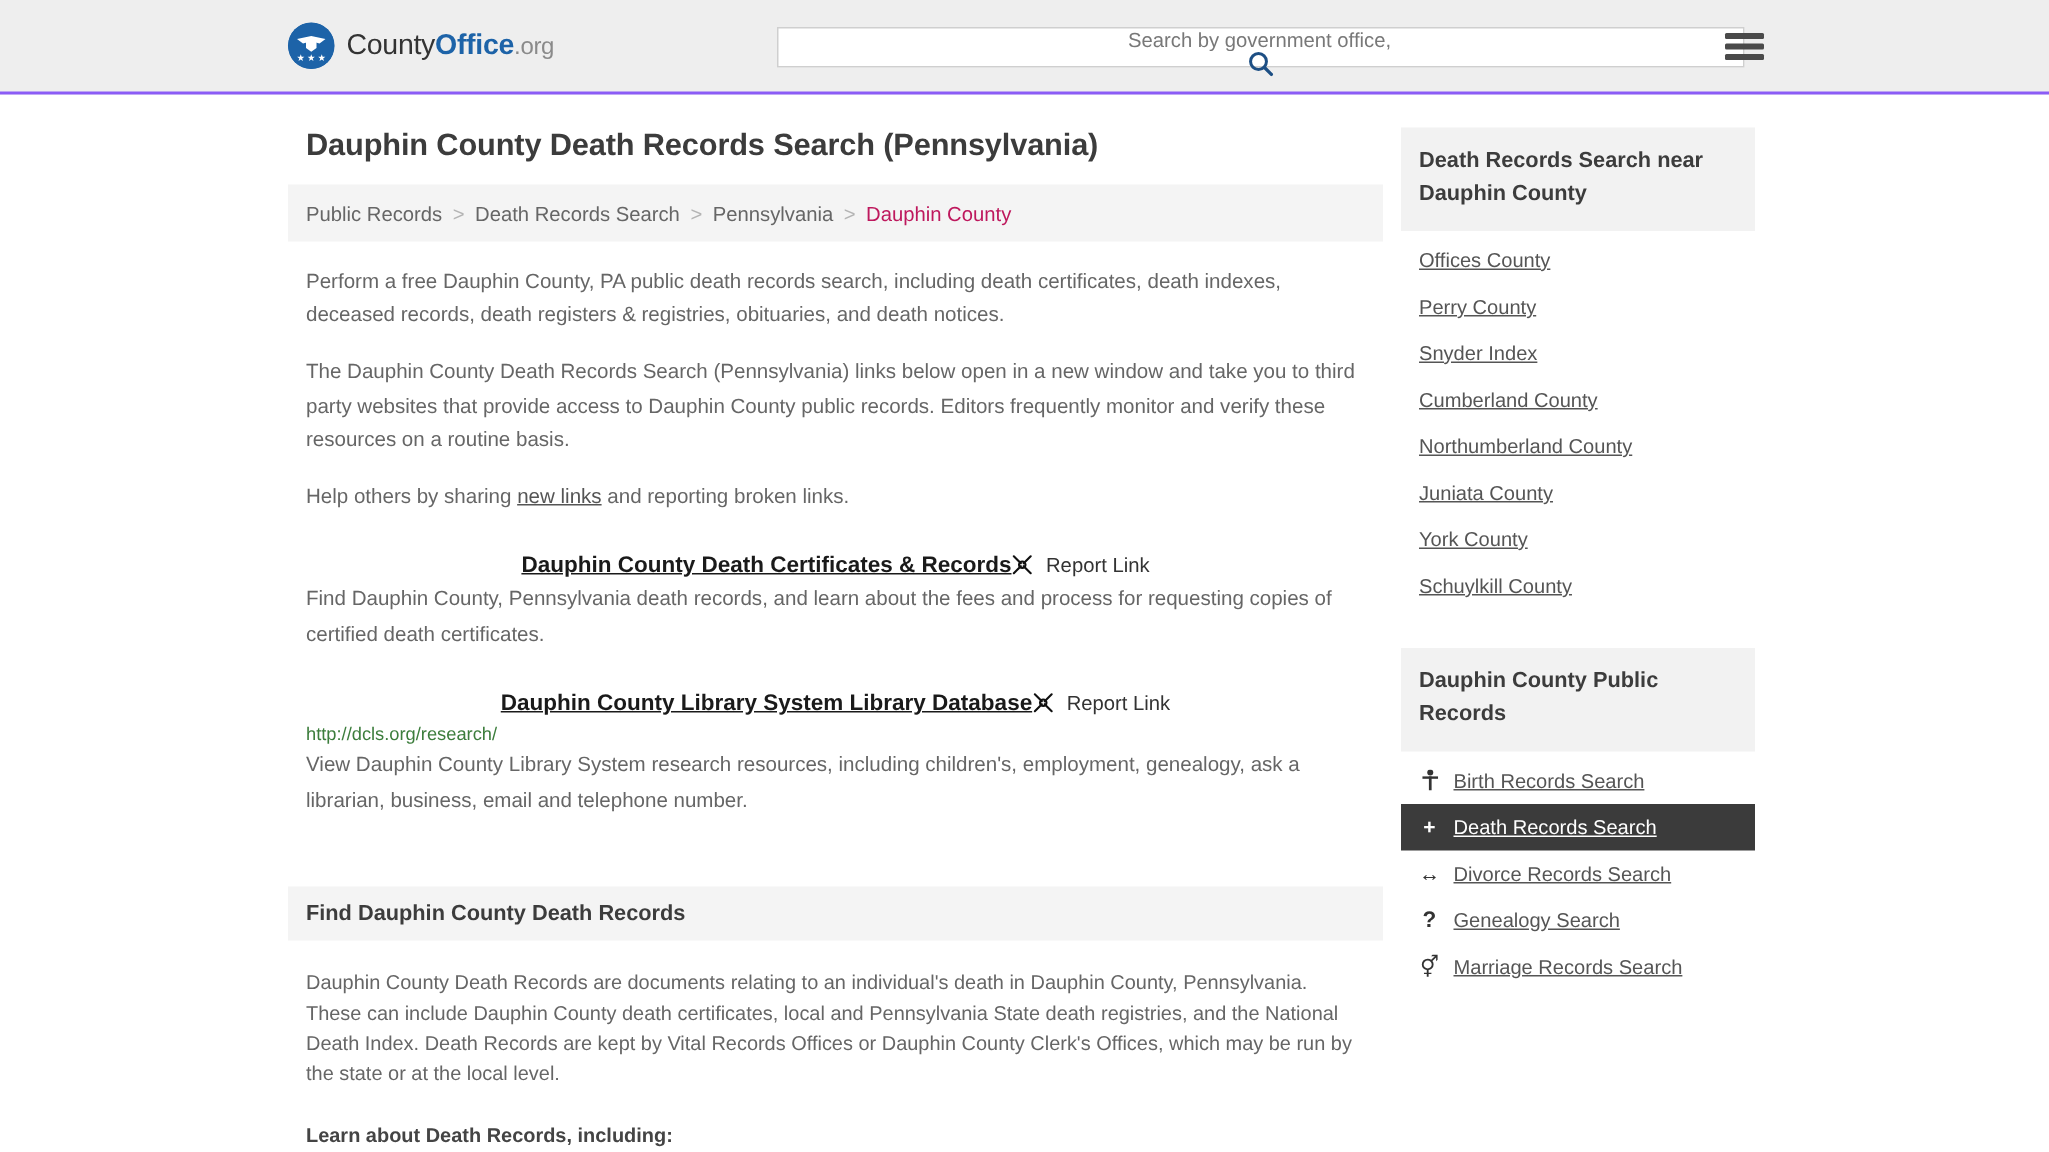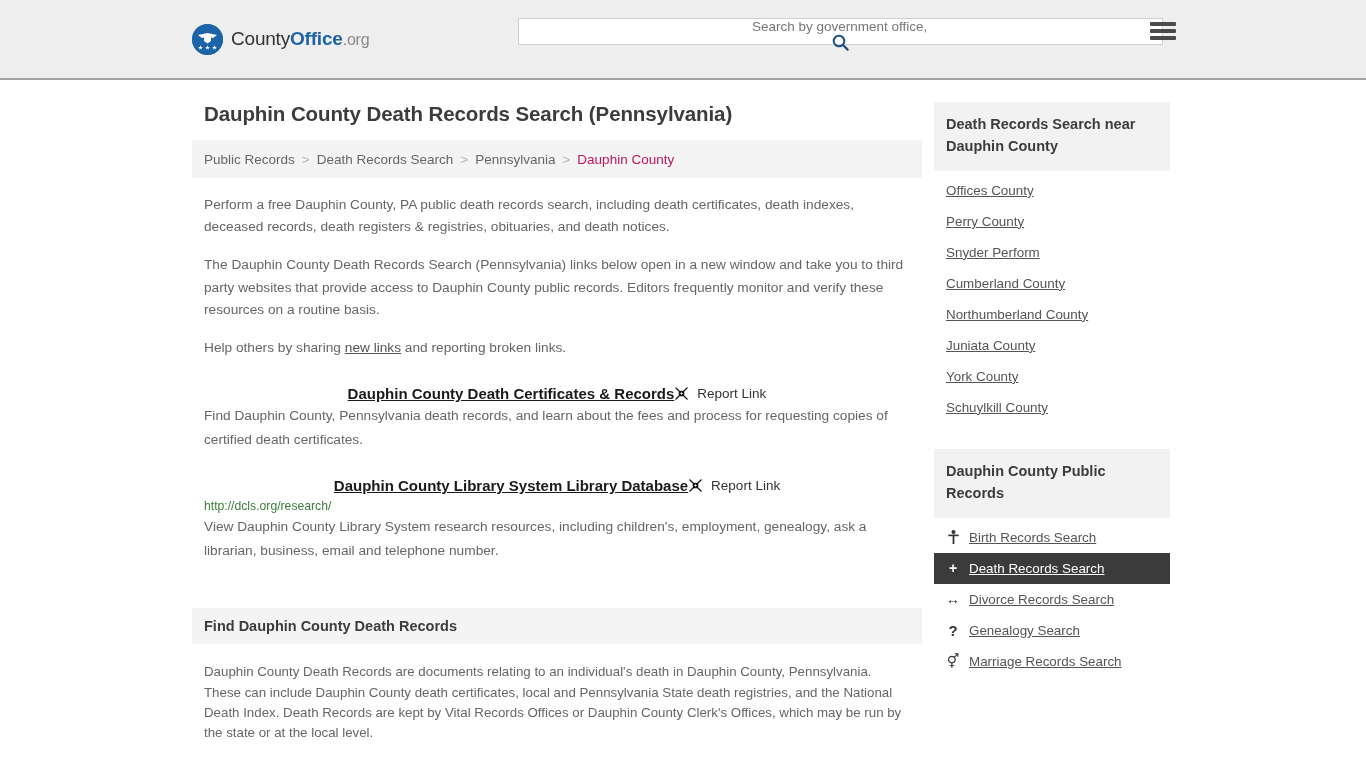--- a/index.html
+++ b/index.html
@@ -8,23 +8,23 @@
     width: 1366px;
     height: 768px;
     background: #ffffff;
     font-family: "Liberation Sans", sans-serif;
     color: #555555;
     overflow: hidden;
   }
 
   
   .site-header {
-    height: 80px;
+    height: 63px;
     background: #eeeeee;
-    border-bottom: 2px solid #a3a3a3;
+    border-bottom: 2px solid #8b5cf6;
     display: flex;
     align-items: center;
     position: relative;
   }
   .brand {
     display: flex;
     align-items: center;
     margin-left: 192px;
     text-decoration: none;
   }
@@ -340,21 +340,21 @@
     <div class="panel">
       <div class="panel-head">Death Records Search near Dauphin County</div>
       <div class="panel-list">
         <div class="panel-item no-icon">
           <a href="#">Offices County</a>
         </div>
         <div class="panel-item no-icon">
           <a href="#">Perry County</a>
         </div>
         <div class="panel-item no-icon">
-          <a href="#">Snyder Perform</a>
+          <a href="#">Snyder Index</a>
         </div>
         <div class="panel-item no-icon">
           <a href="#">Cumberland County</a>
         </div>
         <div class="panel-item no-icon">
           <a href="#">Northumberland County</a>
         </div>
         <div class="panel-item no-icon">
           <a href="#">Juniata County</a>
         </div>

